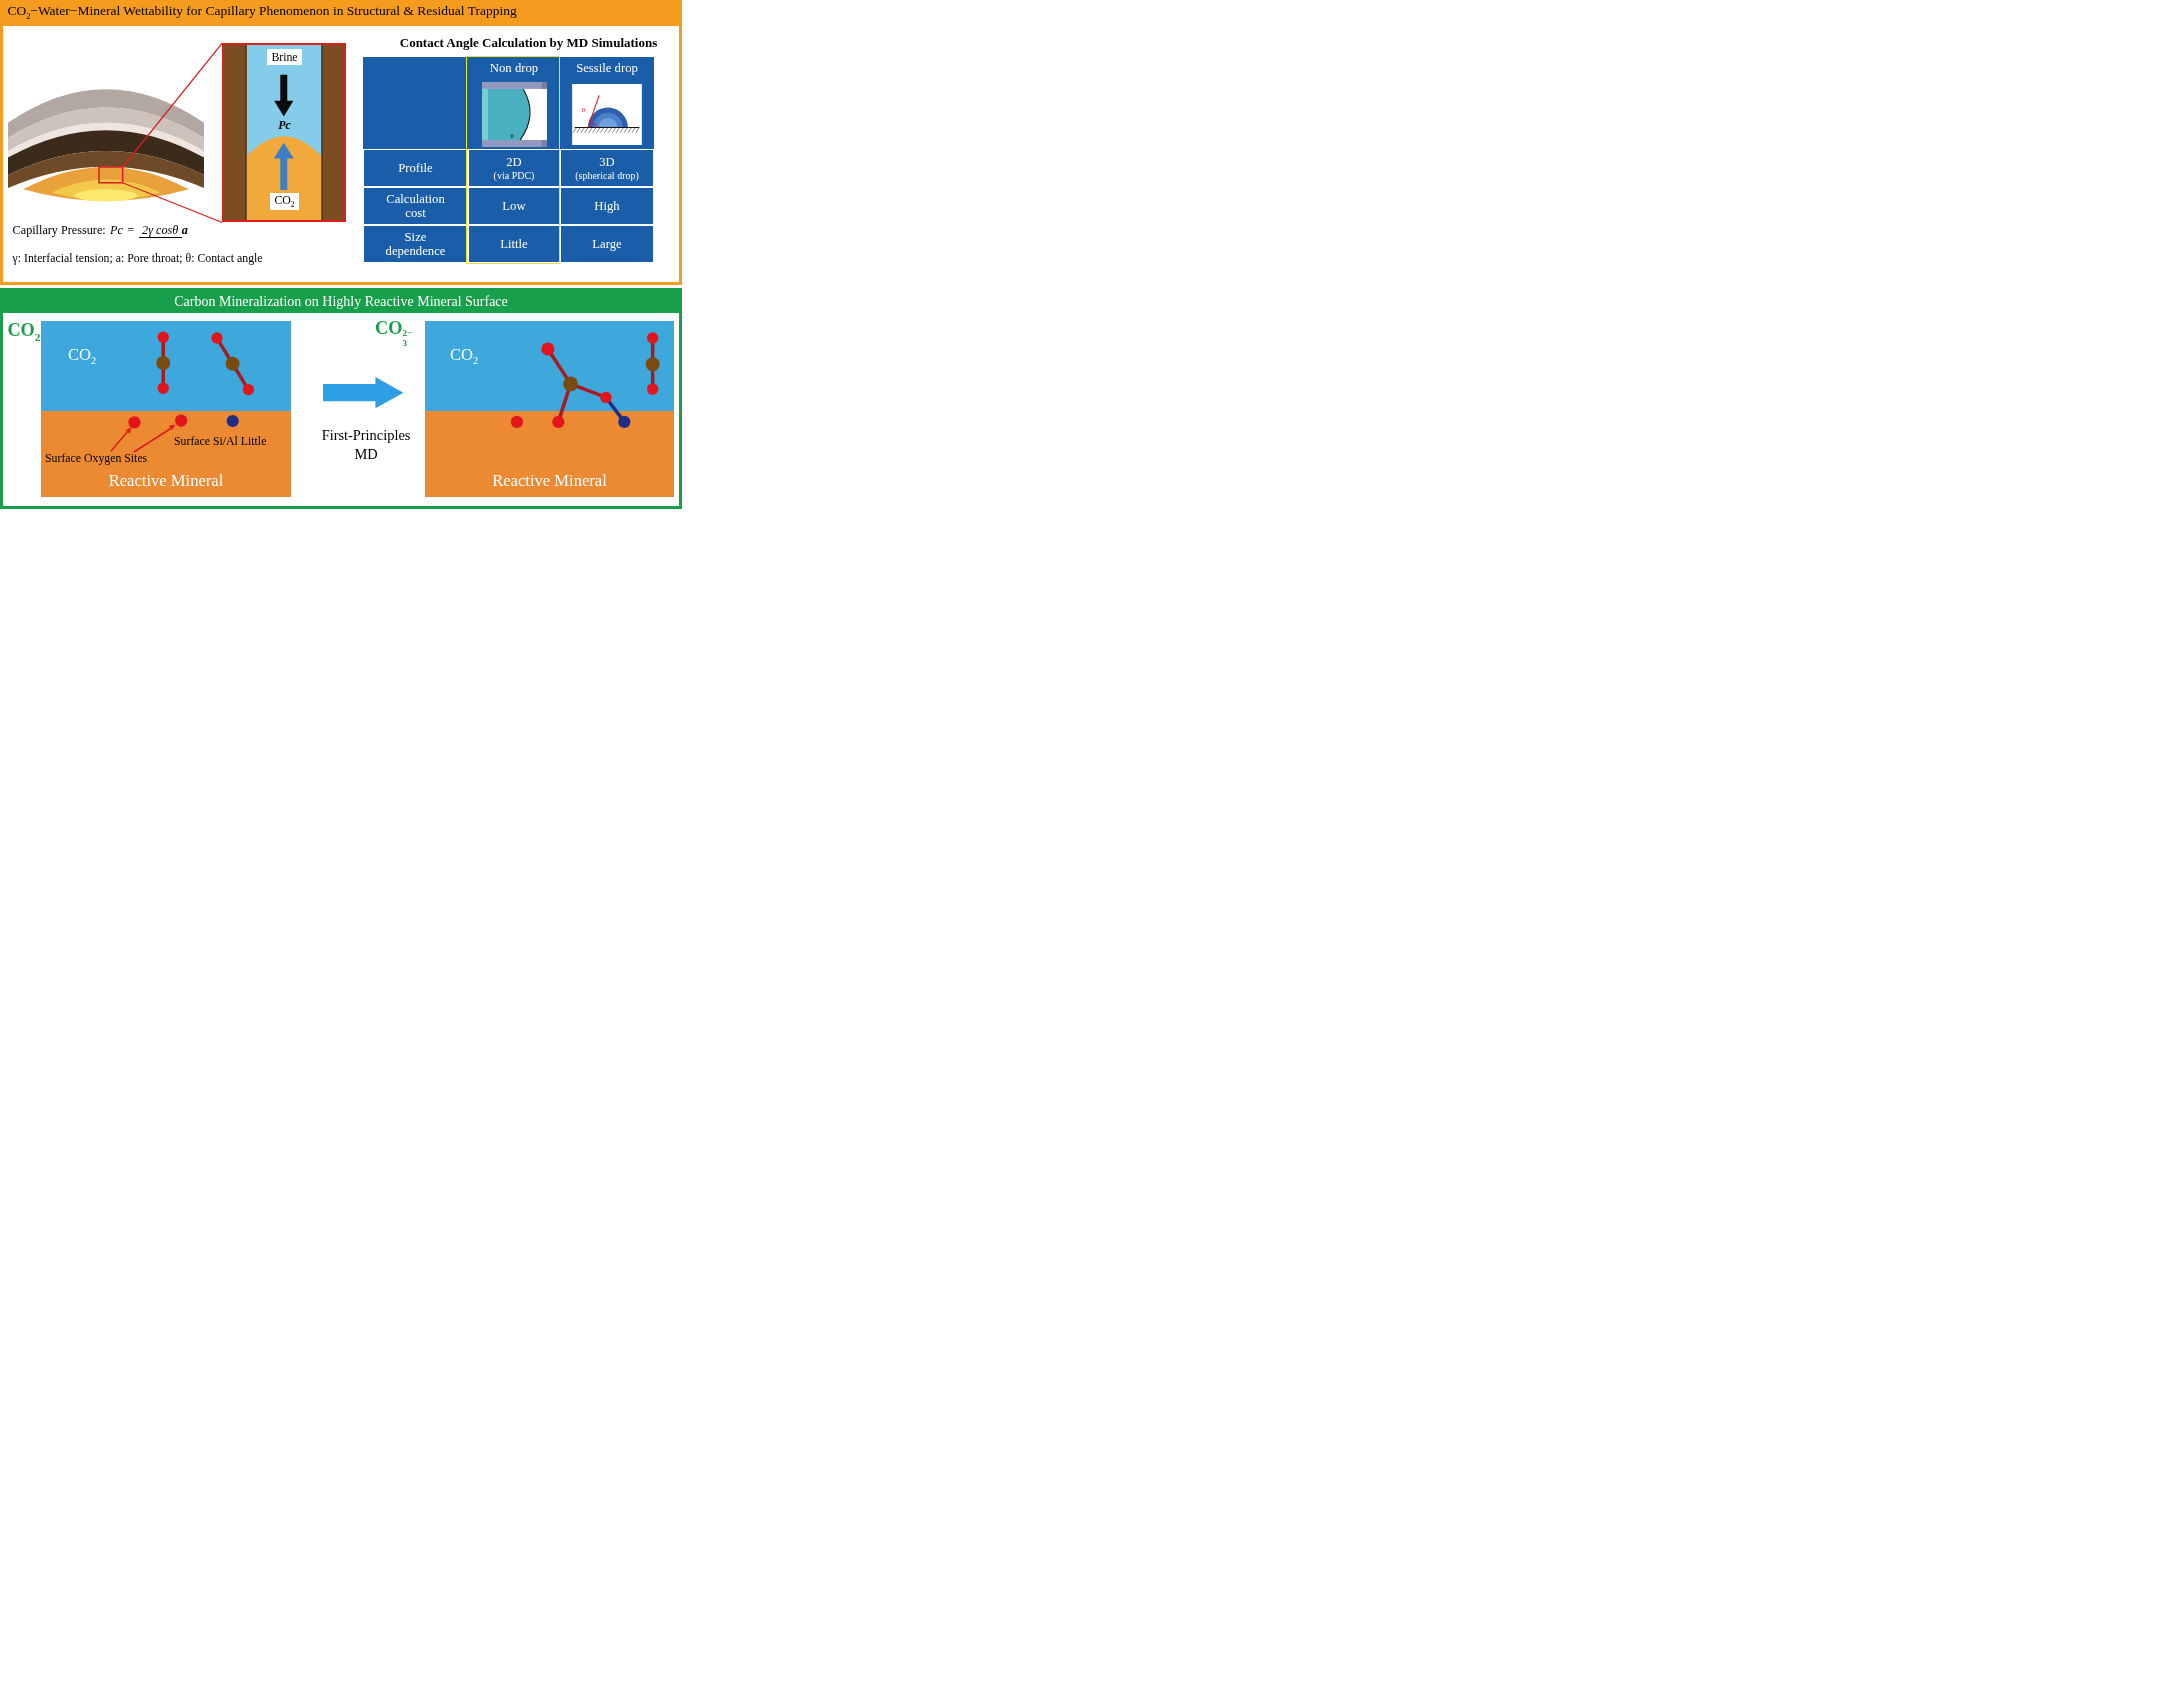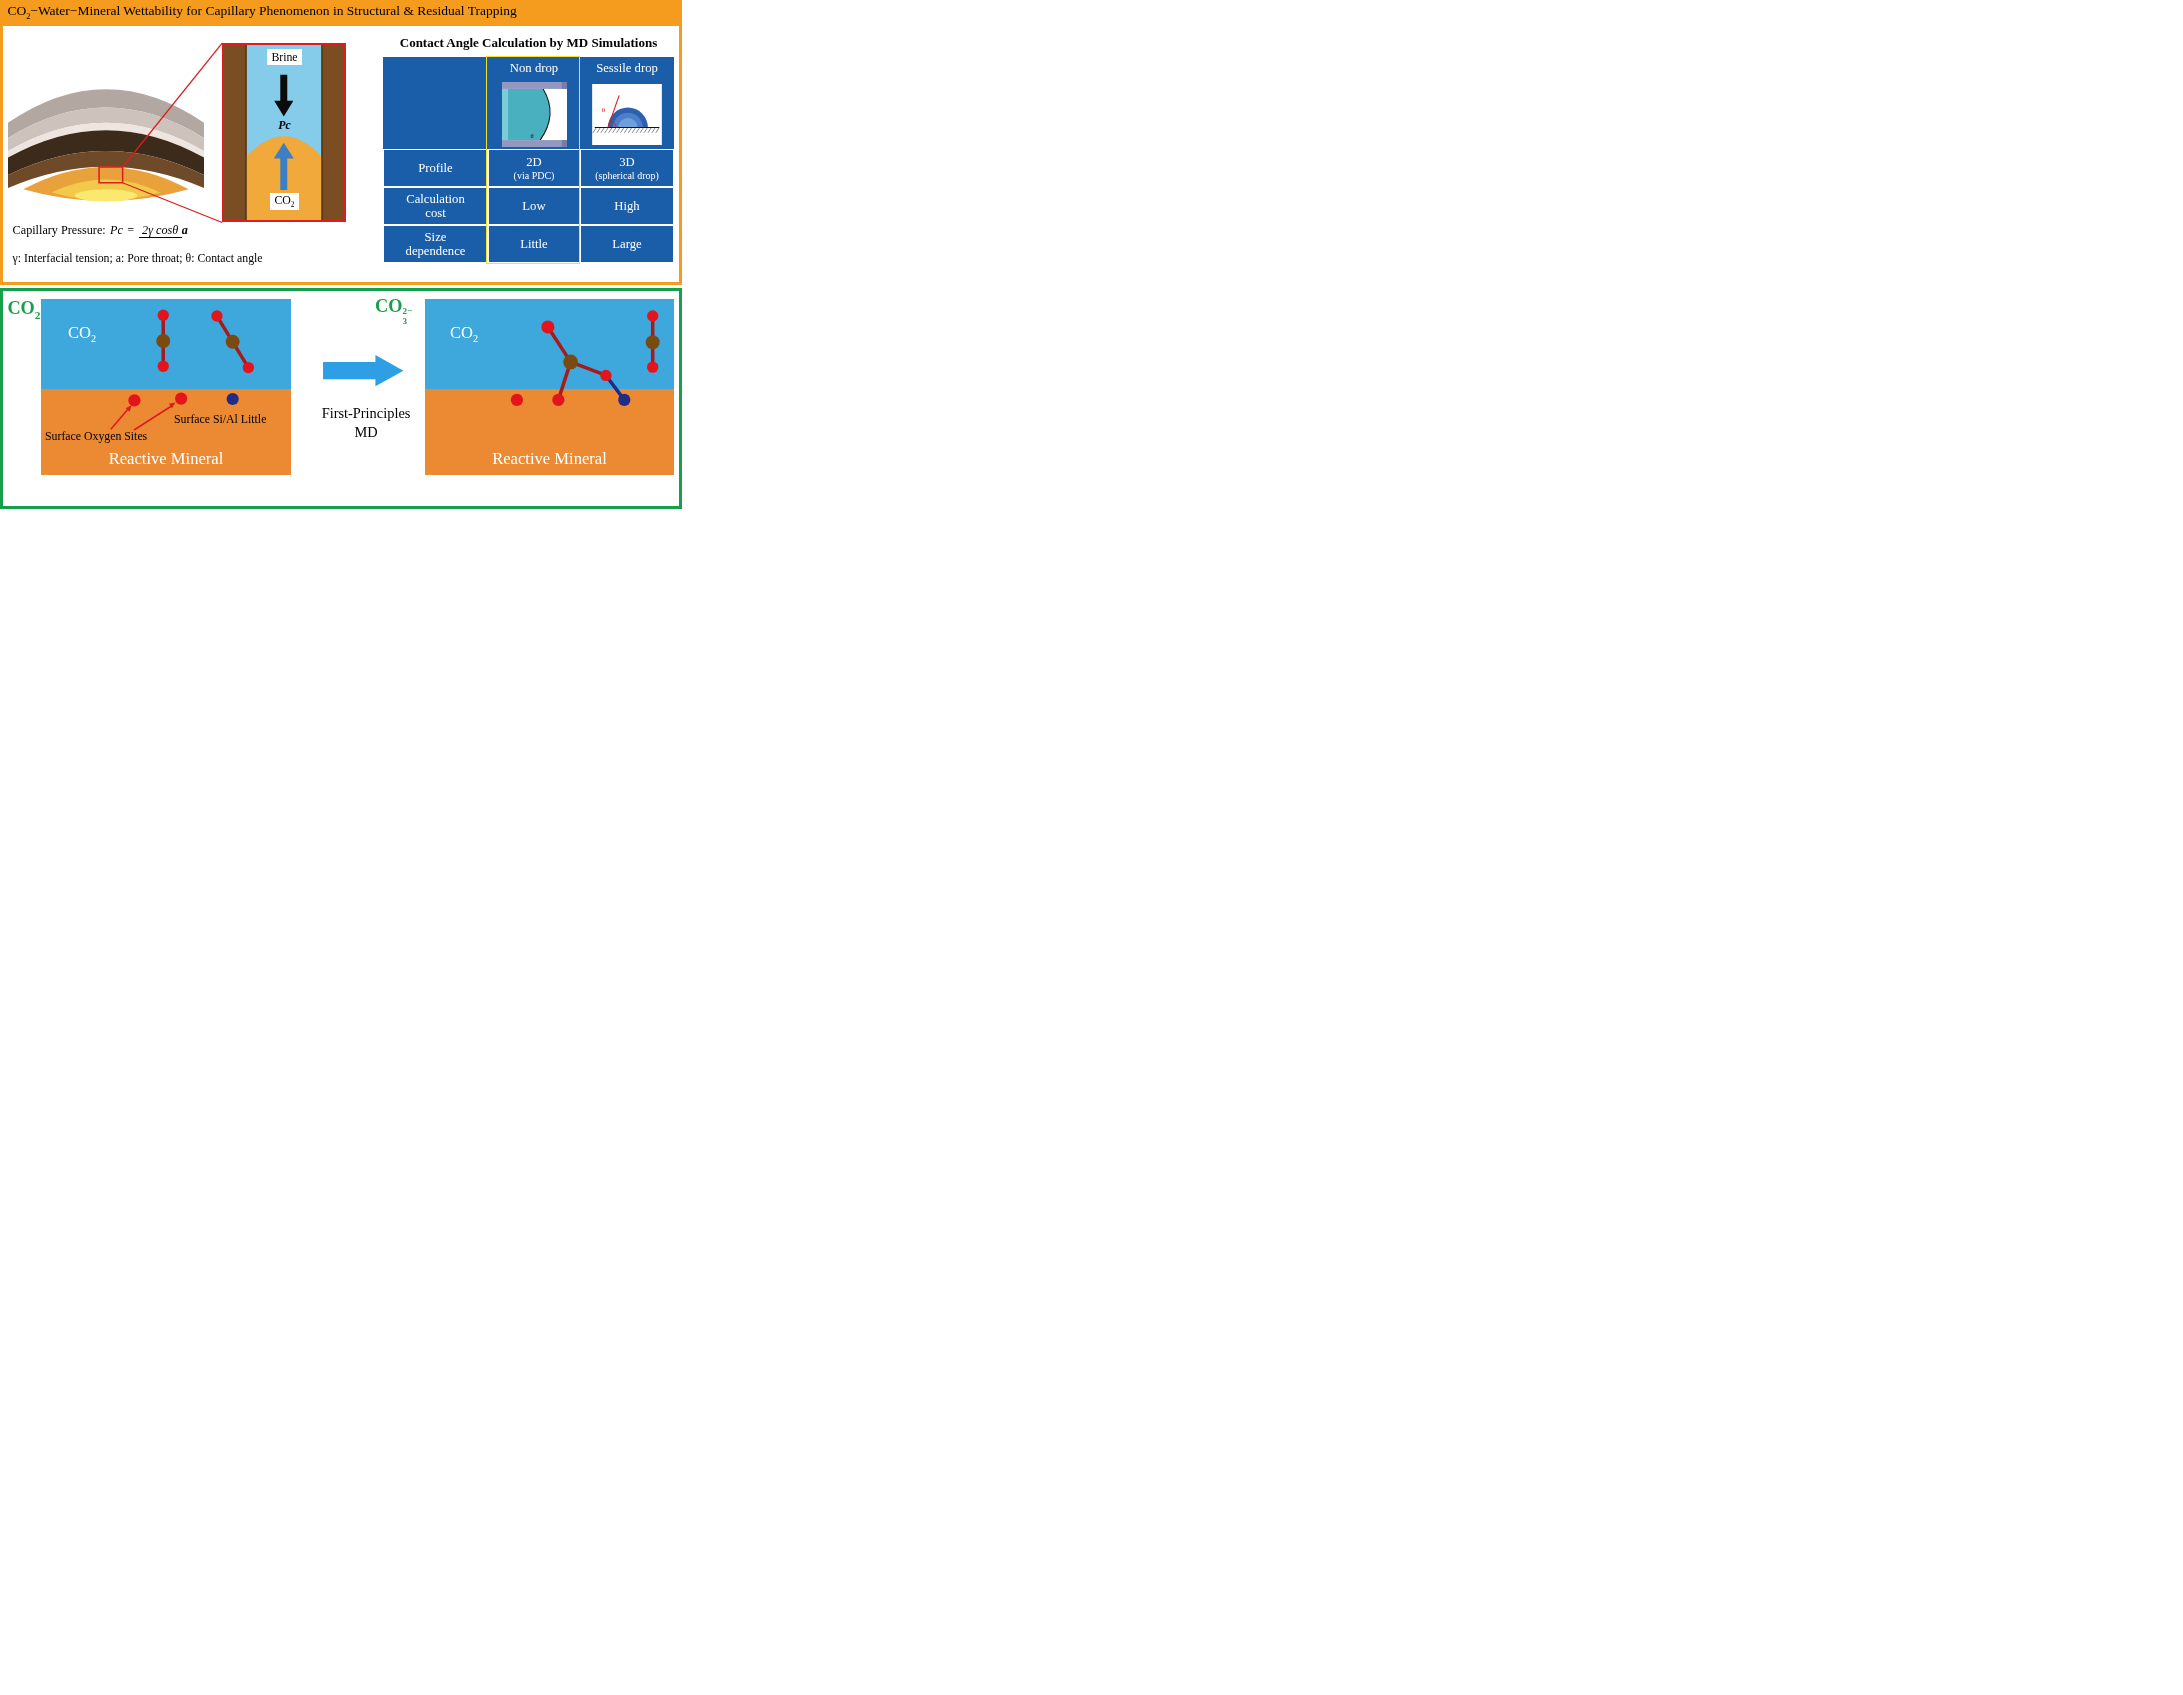--- a/index.html
+++ b/index.html
@@ -26,21 +26,21 @@
   .pore-pc{position:absolute;left:23px;width:75px;top:73px;text-align:center;font-style:italic;font-size:11.8px;font-weight:600}
 
   .formula{position:absolute;left:9.6px;top:197px;display:flex;align-items:center;gap:4.4px;font-size:12.2px}
   .f-pc{font-style:italic}
   .frac{display:inline-flex;flex-direction:row;line-height:1.15}
   .num{font-style:italic;border-bottom:0.9px solid #000;padding:0 3.5px}
   .den{font-style:italic;font-weight:bold}
   .f-legend{position:absolute;left:9.6px;top:225px;font-size:11.8px}
 
   .md-heading{position:absolute;left:369px;top:8.7px;width:313px;text-align:center;font-size:13px;font-weight:700}
-  .md-table{position:absolute;left:380px;top:31px;width:291px;background:var(--table-blue,#1A5EA9);color:#fff}
+  .md-table{position:absolute;left:360px;top:31px;width:291px;background:var(--table-blue,#1A5EA9);color:#fff}
   .md-row{display:flex}
   .md-colheads{height:22px}
   .md-imgrow{height:70px}
   .md-cell{display:flex;align-items:center;justify-content:center}
   .c0{width:105px}.c1{width:92px}.c2{width:94px}
   .colhead{font-size:12.7px}
   .md-grid{display:grid;grid-template-columns:105px 92px 94px;grid-template-rows:38px 38px 38px}
   .g-cell{border:0.9px solid #fff;display:flex;flex-direction:column;align-items:center;justify-content:center;text-align:center;font-size:12.7px;line-height:1.12}
   .rowlabel{padding:0 12.2px}
   .v-sub{font-size:10px}
@@ -183,20 +183,23 @@
           <div class="g-cell">Little</div>
           <div class="g-cell">Large</div>
         </div>
         <div class="yellow-box"></div>
       </div>
 
     </div>
   </section>
 
   <section class="bottom-box">
+    <header class="bottom-banner">
+      <h1 class="bottom-title">Carbon Mineralization on Highly Reactive Mineral Surface</h1>
+    </header>
 
     <div class="bottom-content">
 
       <div class="panel" style="left:38px">
         <div class="fluid"></div>
         <div class="mineral"></div>
       </div>
       <div class="panel" style="left:422px;width:249px">
         <div class="fluid"></div>
         <div class="mineral"></div>

